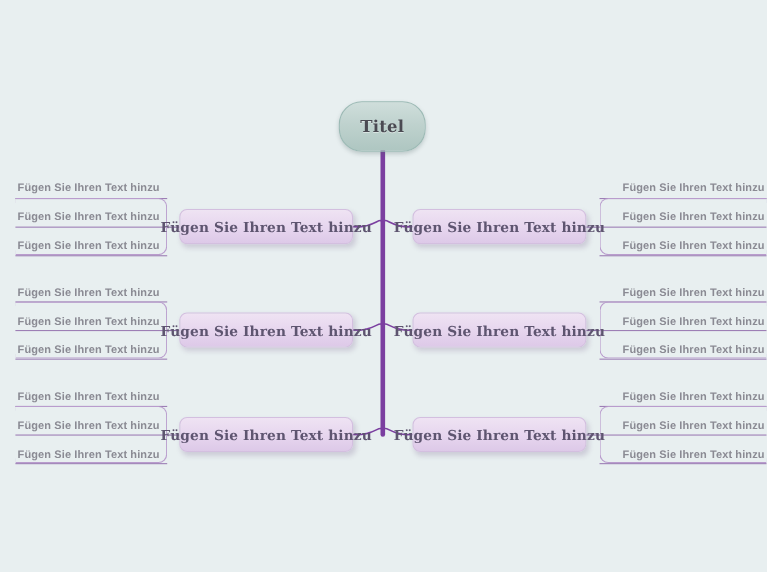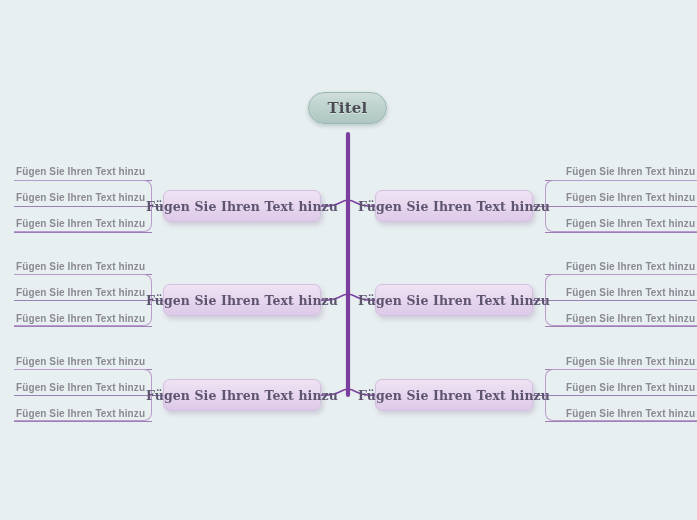--- a/index.html
+++ b/index.html
@@ -8,21 +8,21 @@
     background:#e8eff0;
     font-family:"Liberation Sans", sans-serif;
     position:relative;
   }
   #canvas { position:absolute; inset:0; width:697px; height:520px; }
 
   
   .title-node {
     position:absolute;
     left:308px; top:92px;
-    width:79px; height:32px;
+    width:79px; height:46px;
     border-radius:21px;
     background:linear-gradient(180deg,#cfdedb 0%,#bfd2ce 45%,#aec6c1 100%);
     border:1px solid #9bb9b4;
     box-shadow:0 2px 4px rgba(80,100,100,.28);
     display:flex; align-items:center; justify-content:center;
     z-index:6;
   }
   .title-node .t {
     font-family:"DejaVu Serif", serif;
     font-size:15px;

